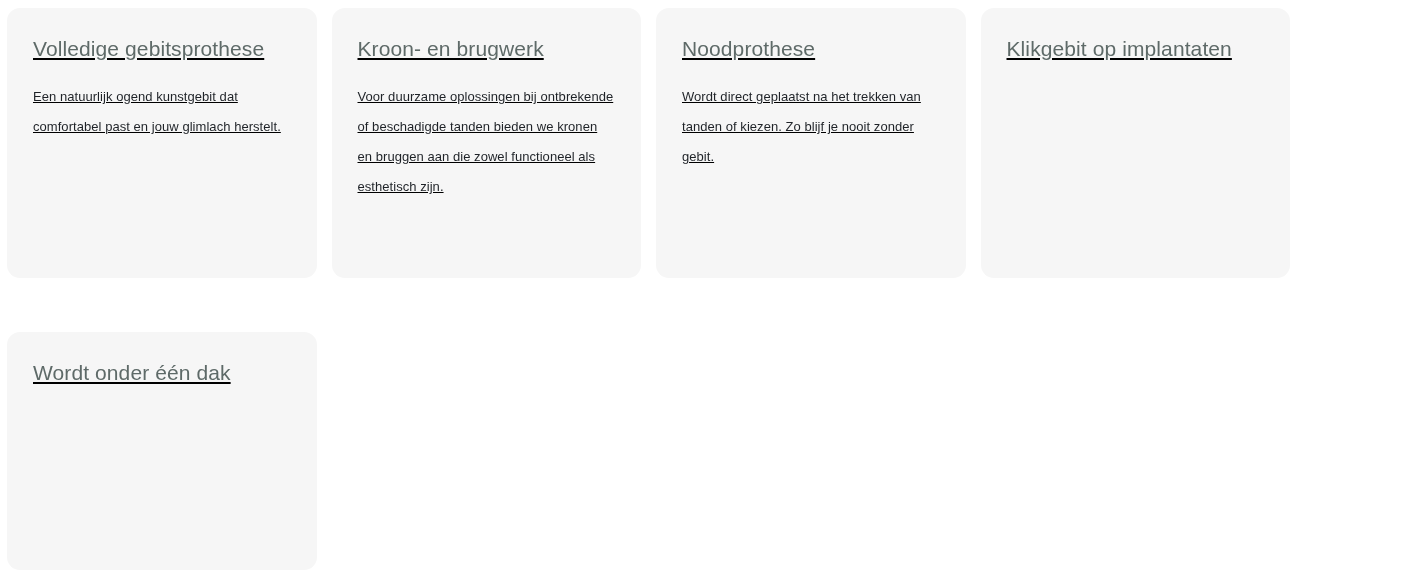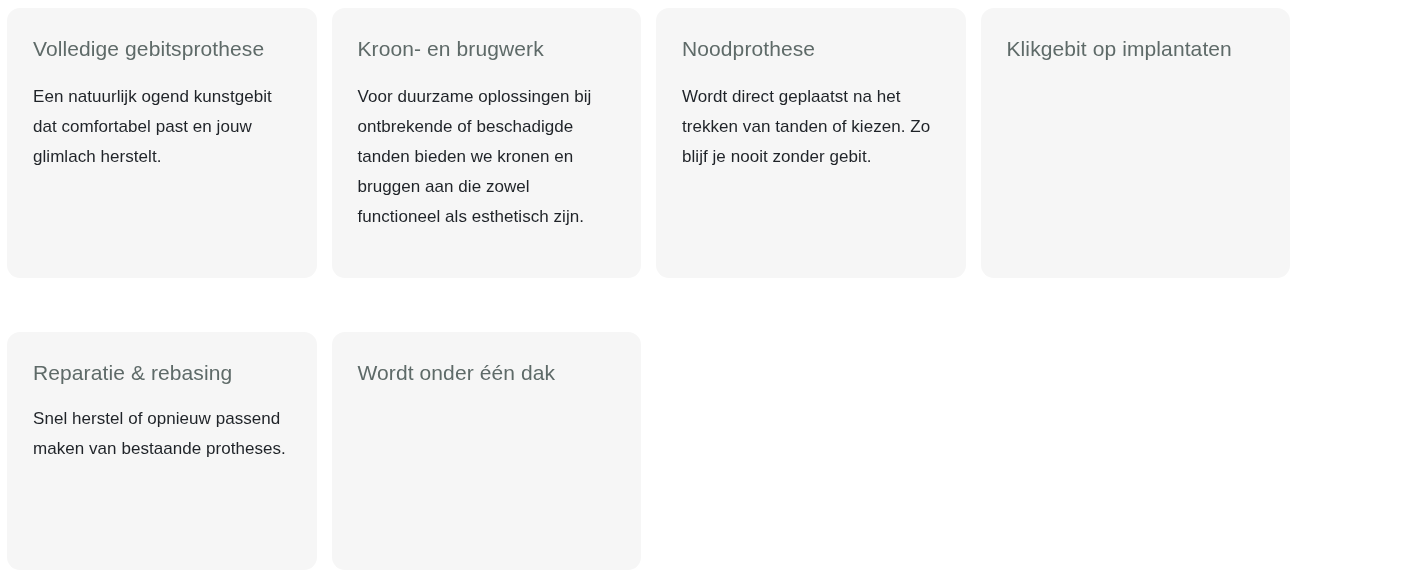--- a/index.html
+++ b/index.html
@@ -19,20 +19,21 @@
     box-sizing: border-box;
     width: 1299px;
     height: 585px;
     padding: 8px 9px 15px 7px;
     display: grid;
     grid-template-columns: repeat(4, 1fr);
     grid-template-rows: 270px 238px;
     column-gap: 15px;
     row-gap: 54px;
     align-content: start;
+    text-decoration: underline;
   }
 
   .service-card {
     box-sizing: border-box;
     background: #f6f6f6;
     border-radius: 13px;
     padding: 28px 27px 24px 26px;
     overflow: hidden;
   }
 
@@ -40,21 +41,21 @@
     margin: 0;
     font-size: 21px;
     line-height: 26px;
     font-weight: 400;
     color: #5e6a68;
     letter-spacing: 0.1px;
   }
 
   .card-body {
     margin: 20px 0 0 0;
-    font-size: 17px;
+    font-size: 13px;
     line-height: 30px;
     font-weight: 400;
     color: #1f2328;
     letter-spacing: 0.05px;
   }
 
   
   .service-card.row-2 .card-body {
     margin-top: 18px;
   }
@@ -77,23 +78,19 @@
 
   <div class="service-card row-1">
     <h3 class="card-title">Noodprothese</h3>
     <p class="card-body">Wordt direct geplaatst na het trekken van tanden of kiezen. Zo blijf je nooit zonder gebit.</p>
   </div>
 
   <div class="service-card row-2">
     <h3 class="card-title">Klikgebit op implantaten</h3>
   </div>
 
-  <div class="service-card row-2">
-    <h3 class="card-title">Reparatie &amp; rebasing</h3>
-    <p class="card-body">Snel herstel of opnieuw passend maken van bestaande protheses.</p>
-  </div>
 
 
   <div class="service-card row-2">
     <h3 class="card-title">Wordt onder één dak</h3>
   </div>
 
 </div>
 
 </body></html>

